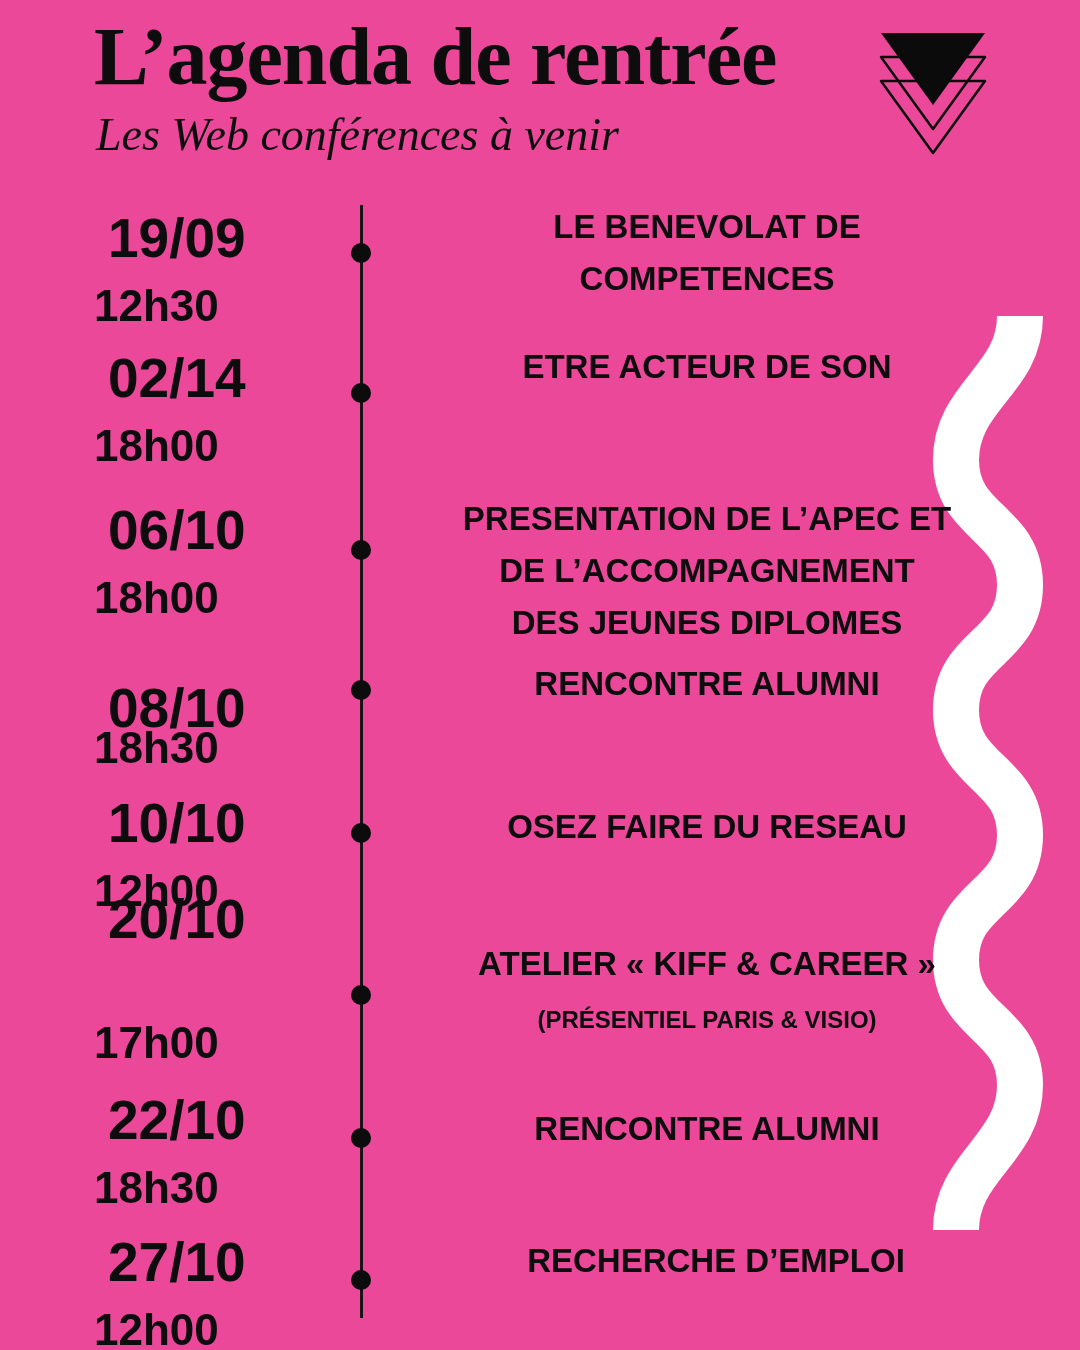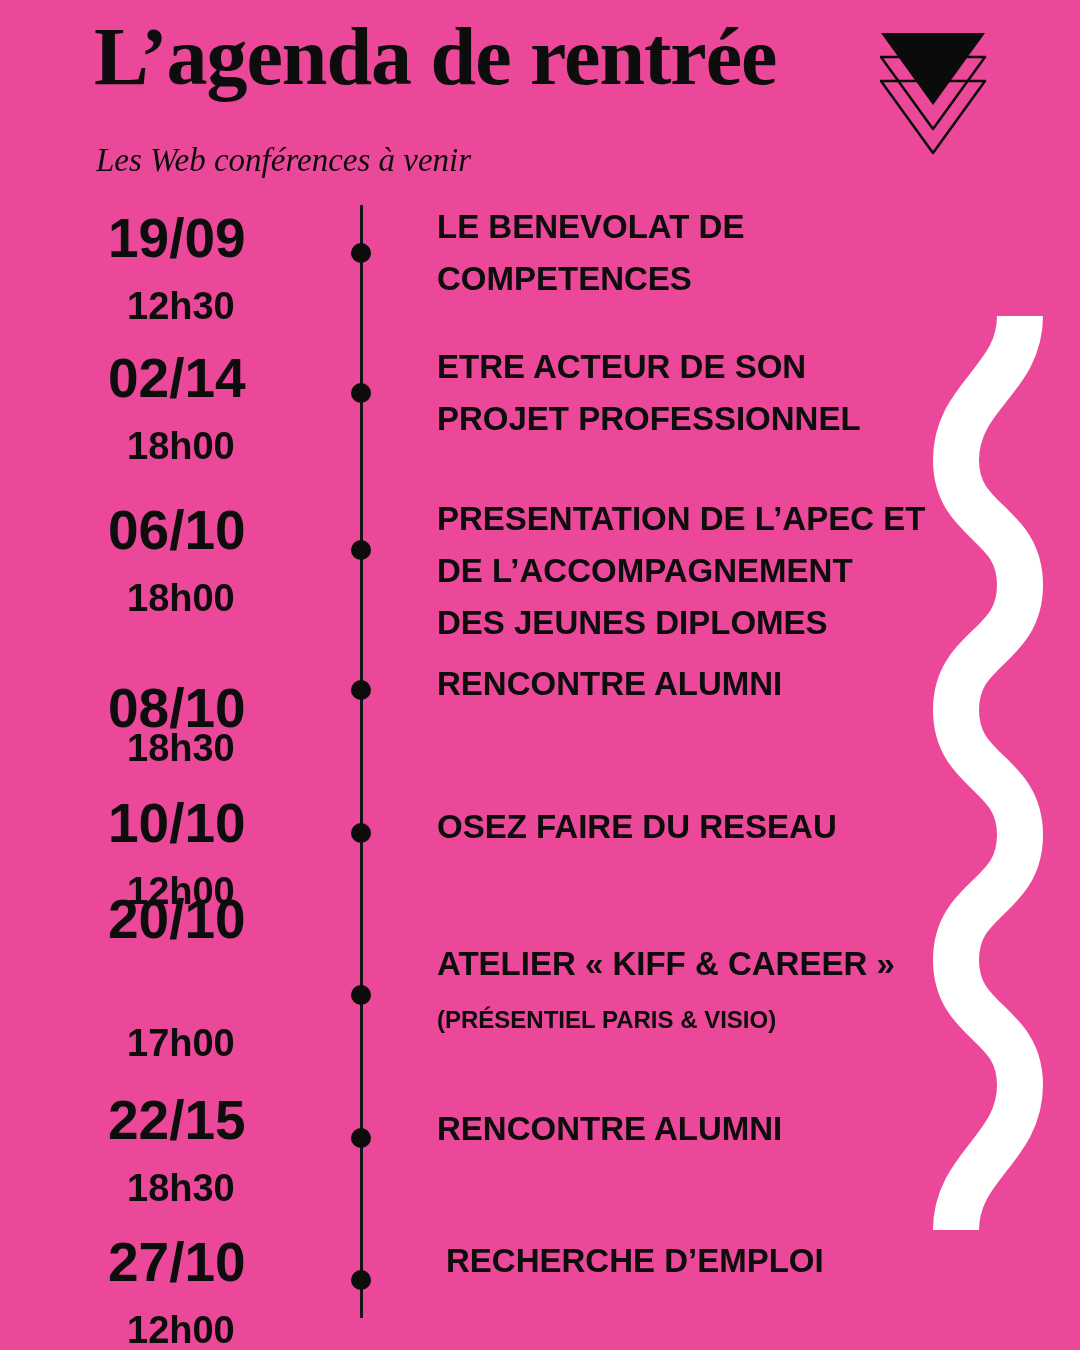--- a/index.html
+++ b/index.html
@@ -18,47 +18,48 @@
 
   .main-title{
     position:absolute;left:94px;top:12px;
     font-family:"Liberation Serif",serif;
     font-weight:700;font-size:82px;line-height:1.1;
     letter-spacing:-1px;color:#0d0d0d;white-space:nowrap;
   }
   .sub-title{
     position:absolute;left:96px;top:110px;
     font-family:"Liberation Serif",serif;
-    font-style:italic;font-weight:400;font-size:33px;line-height:1.1;
-    color:#0d0d0d;white-space:nowrap;margin-top:32px;
+    font-style:italic;font-weight:400;font-size:46px;line-height:1.1;
+    color:#0d0d0d;white-space:nowrap;
   }
   .logo{position:absolute;left:878px;top:30px;}
 
   .tline{
     position:absolute;left:360px;top:205px;
     width:3px;height:1113px;background:#141414;
   }
   .dot{
     position:absolute;left:351px;width:20px;height:20px;
     border-radius:50%;background:#0c0c0c;
   }
   .date{
     position:absolute;left:108px;
     font-size:55px;font-weight:700;line-height:72px;
     color:#0d0d0d;white-space:nowrap;text-align:right;
   }
   .time{
-    position:absolute;left:127px;
-    font-size:38px;font-weight:700;line-height:40px;
+    position:absolute;left:94px;
+    font-size:44px;font-weight:700;line-height:40px;
     color:#0d0d0d;white-space:nowrap;
   }
   .etitle{
     position:absolute;left:437px;width:540px;
     font-size:33px;font-weight:700;line-height:52px;
     color:#0d0d0d;
+    text-align:center;
   }
   .etitle .tsub{
     font-size:24px;font-weight:700;line-height:36px;margin-top:12px;
   }
 
   
   .e1 .date{top:202px}.e1 .time{top:286px}.e1 .dot{top:243px}.e1 .etitle{top:201px}
   .e2 .date{top:342px}.e2 .time{top:426px}.e2 .dot{top:383px}.e2 .etitle{top:341px}
   .e3 .date{top:494px}.e3 .time{top:578px}.e3 .dot{top:540px}.e3 .etitle{top:493px}
   .e4 .date{top:672px}.e4 .time{top:728px}.e4 .dot{top:680px}.e4 .etitle{top:658px}
@@ -107,21 +108,20 @@
         <div>COMPETENCES</div>
       </div>
     </div>
 
     <div class="entry e2">
       <div class="date">02/14</div>
       <div class="time">18h00</div>
       <div class="dot"></div>
       <div class="etitle">
         <div>ETRE ACTEUR DE SON</div>
-        <div>PROJET PROFESSIONNEL</div>
       </div>
     </div>
 
     <div class="entry e3">
       <div class="date">06/10</div>
       <div class="time">18h00</div>
       <div class="dot"></div>
       <div class="etitle">
         <div>PRESENTATION DE L’APEC ET</div>
         <div>DE L’ACCOMPAGNEMENT</div>
@@ -151,21 +151,21 @@
       <div class="date">20/10</div>
       <div class="time">17h00</div>
       <div class="dot"></div>
       <div class="etitle">
         <div>ATELIER « KIFF &amp; CAREER »</div>
         <div class="tsub">(PRÉSENTIEL PARIS &amp; VISIO)</div>
       </div>
     </div>
 
     <div class="entry e7">
-      <div class="date">22/15</div>
+      <div class="date">22/10</div>
       <div class="time">18h30</div>
       <div class="dot"></div>
       <div class="etitle">
         <div>RENCONTRE ALUMNI</div>
       </div>
     </div>
 
     <div class="entry e8">
       <div class="date">27/10</div>
       <div class="time">12h00</div>

